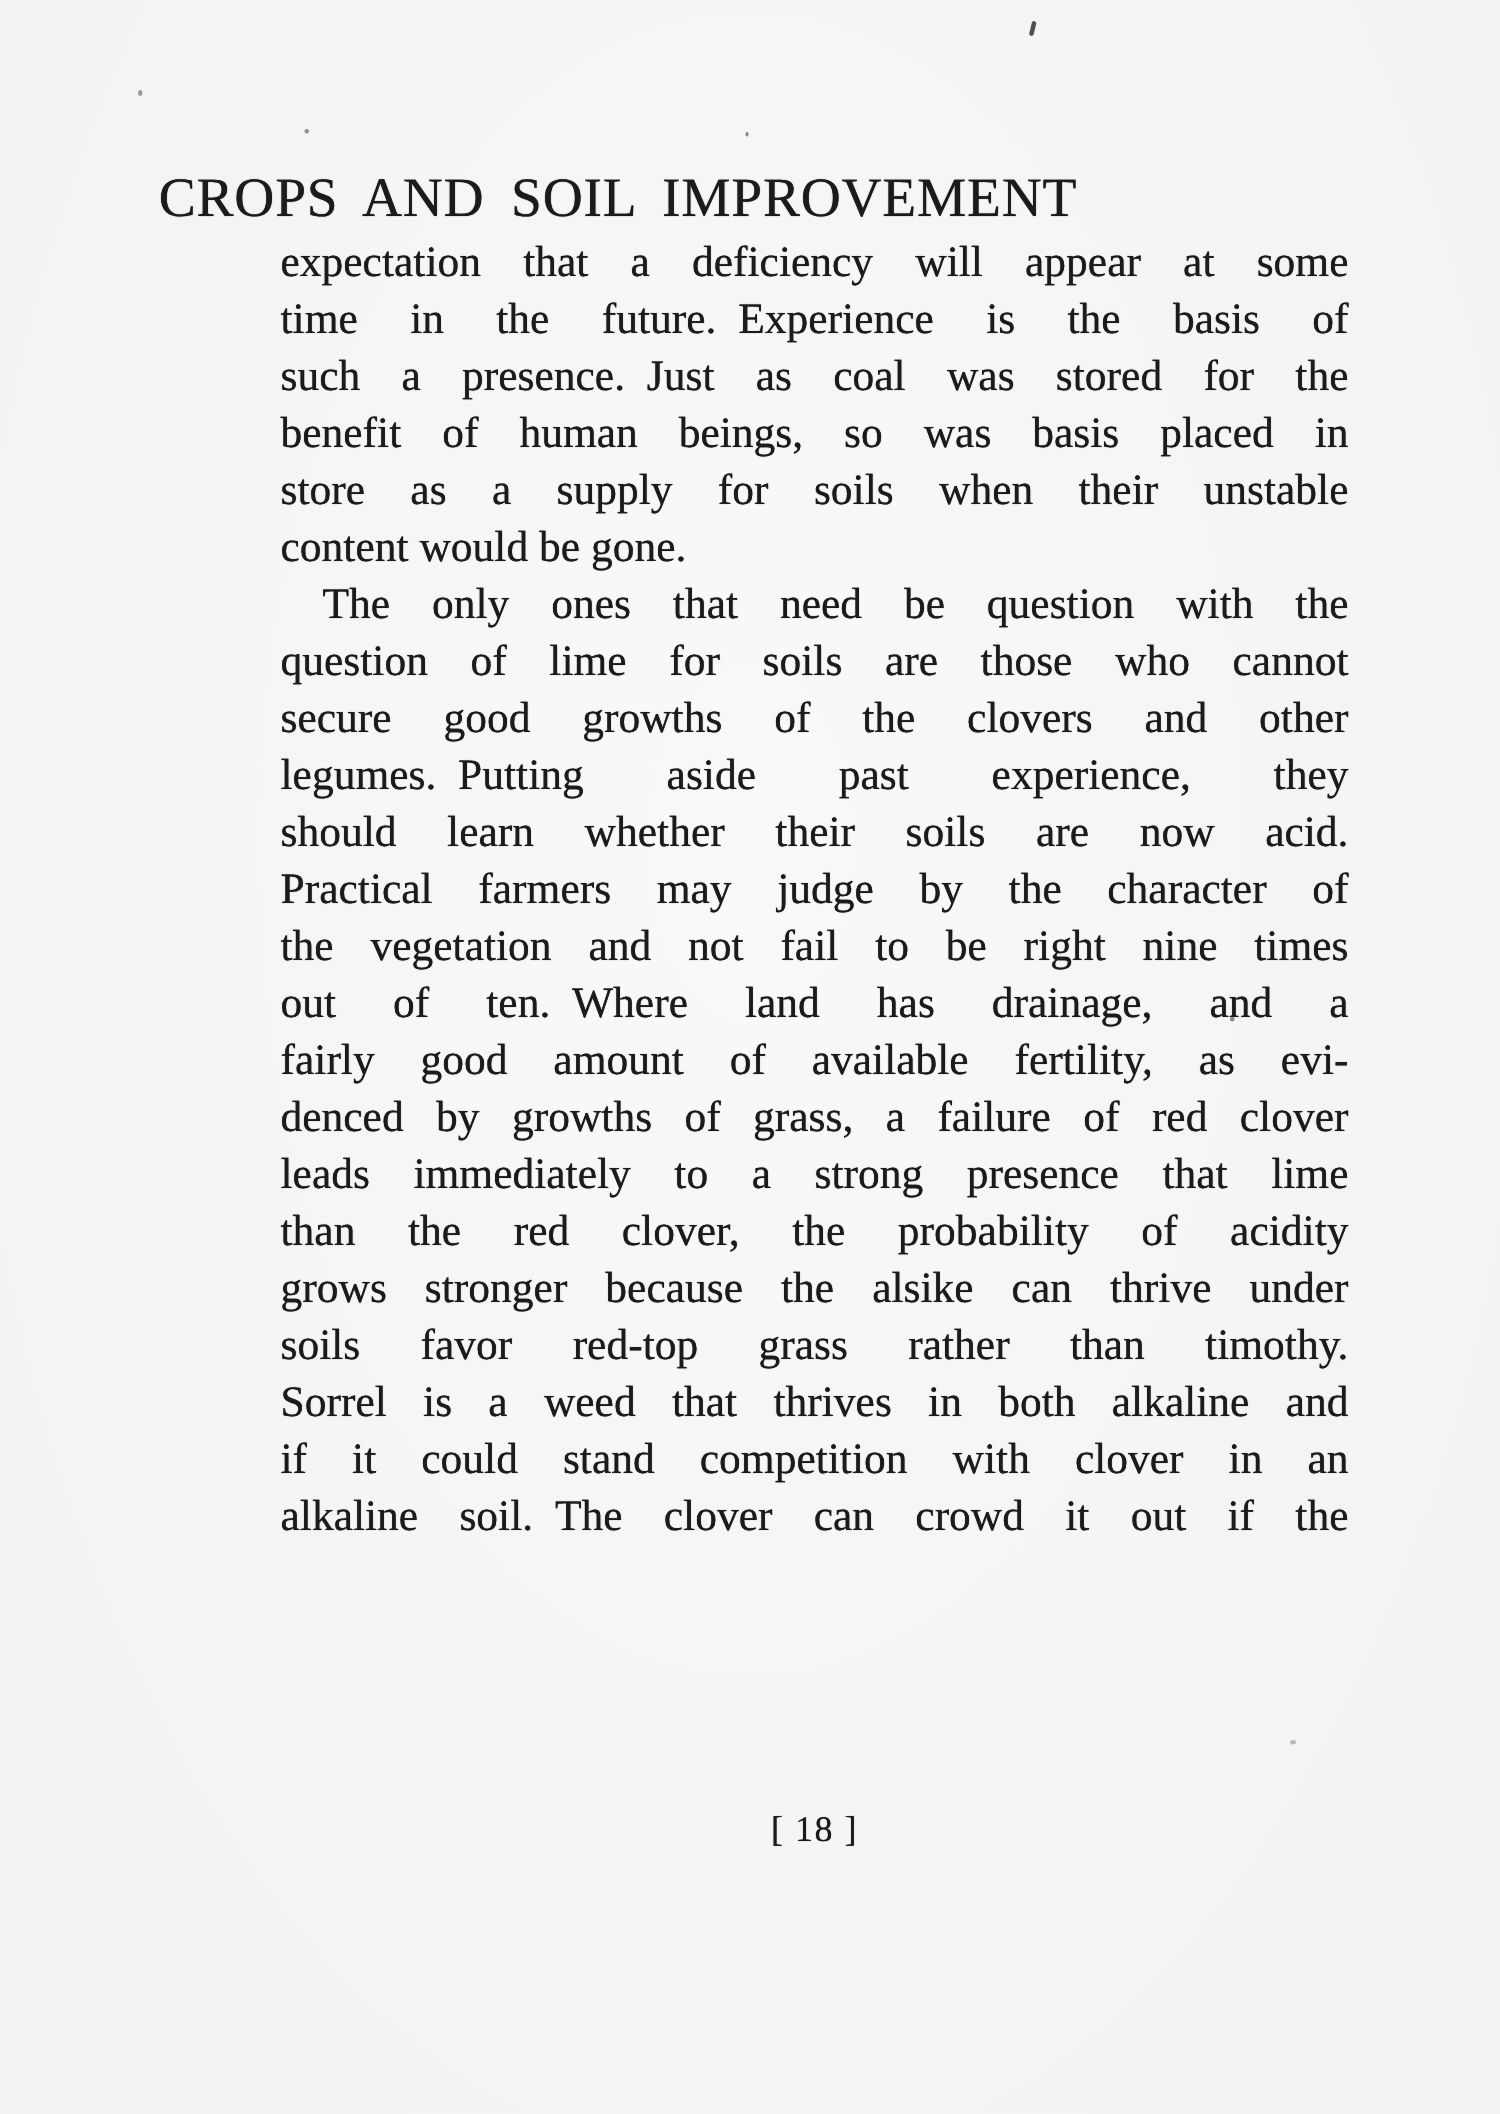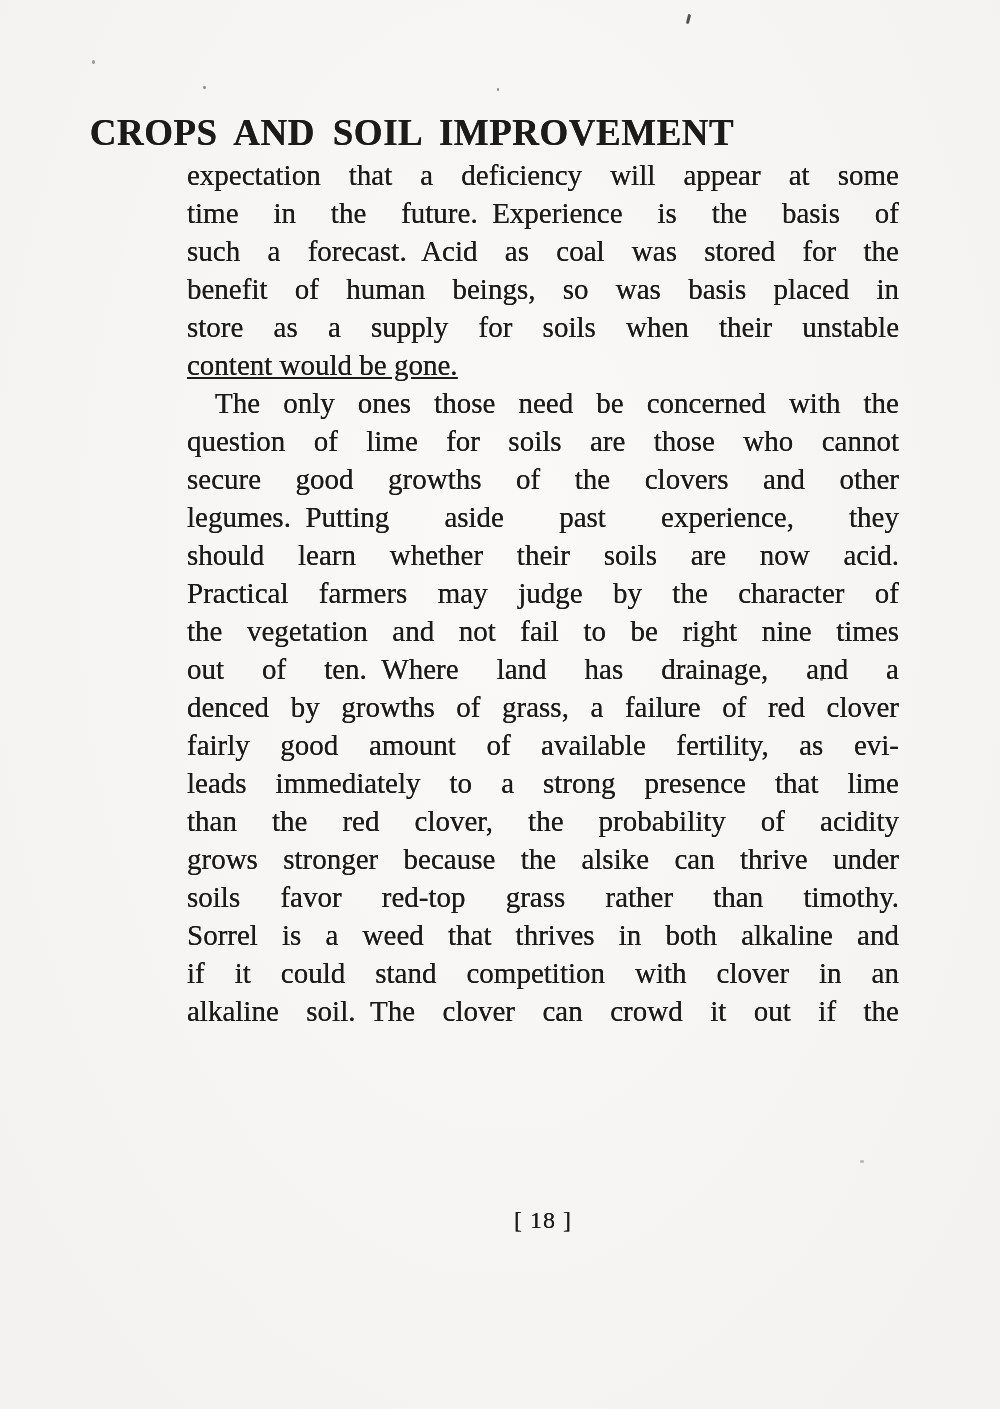--- a/index.html
+++ b/index.html
@@ -22,21 +22,21 @@
     font-family: "Liberation Serif", "DejaVu Serif", serif;
     color: var(--ink);
   }
   .running-head {
     position: absolute;
     top: 88px;
     left: 0;
     width: 824px;
     text-align: center;
     font-size: 37px;
-    font-weight: 700;
+    font-weight: 400;
     line-height: 40px;
     letter-spacing: 0.5px;
     word-spacing: 8px;
     color: var(--ink);
     text-shadow: 0 0 0.6px currentColor;
   }
   .text-block {
     position: absolute;
     left: 187px;
     top: 156px;
@@ -51,21 +51,20 @@
     text-align-last: justify;
     text-shadow: 0 0 0.5px currentColor;
     overflow: visible;
   }
   .line.just {
     white-space: normal;
   }
   .line.noj {
     text-align-last: left;
     white-space: normal;
-    text-decoration: underline;
   }
   .line.indent {
     text-indent: 28px;
   }
   .page-number {
     position: absolute;
     top: 1201px;
     left: 187px;
     width: 712px;
     text-align: center;
@@ -89,34 +88,34 @@
 </head>
 <body>
 
 <div class="scan-page">
 
   <h1 class="running-head">CROPS AND SOIL IMPROVEMENT</h1>
 
   <div class="text-block">
       <div class="line just">expectation that a deficiency will appear at some</div>
       <div class="line just">time in the future. Experience is the basis of</div>
-      <div class="line just">such a forecast. Acid as coal was stored for the</div>
+      <div class="line just">such a presence. Just as coal was stored for the</div>
       <div class="line just">benefit of human beings, so was basis placed in</div>
       <div class="line just">store as a supply for soils when their unstable</div>
       <div class="line noj">content would be gone.</div>
-      <div class="line just indent">The only ones those need be concerned with the</div>
+      <div class="line just indent">The only ones that need be question with the</div>
       <div class="line just">question of lime for soils are those who cannot</div>
       <div class="line just">secure good growths of the clovers and other</div>
       <div class="line just">legumes. Putting aside past experience, they</div>
       <div class="line just">should learn whether their soils are now acid.</div>
       <div class="line just">Practical farmers may judge by the character of</div>
       <div class="line just">the vegetation and not fail to be right nine times</div>
       <div class="line just">out of ten. Where land has drainage, and a</div>
+      <div class="line just">fairly good amount of available fertility, as evi-</div>
       <div class="line just">denced by growths of grass, a failure of red clover</div>
-      <div class="line just">fairly good amount of available fertility, as evi-</div>
       <div class="line just">leads immediately to a strong presence that lime</div>
       <div class="line just">than the red clover, the probability of acidity</div>
       <div class="line just">grows stronger because the alsike can thrive under</div>
       <div class="line just">soils favor red-top grass rather than timothy.</div>
       <div class="line just">Sorrel is a weed that thrives in both alkaline and</div>
       <div class="line just">if it could stand competition with clover in an</div>
       <div class="line just">alkaline soil. The clover can crowd it out if the</div>
     </div>
 
   <div class="page-number">[ 18 ]</div>

